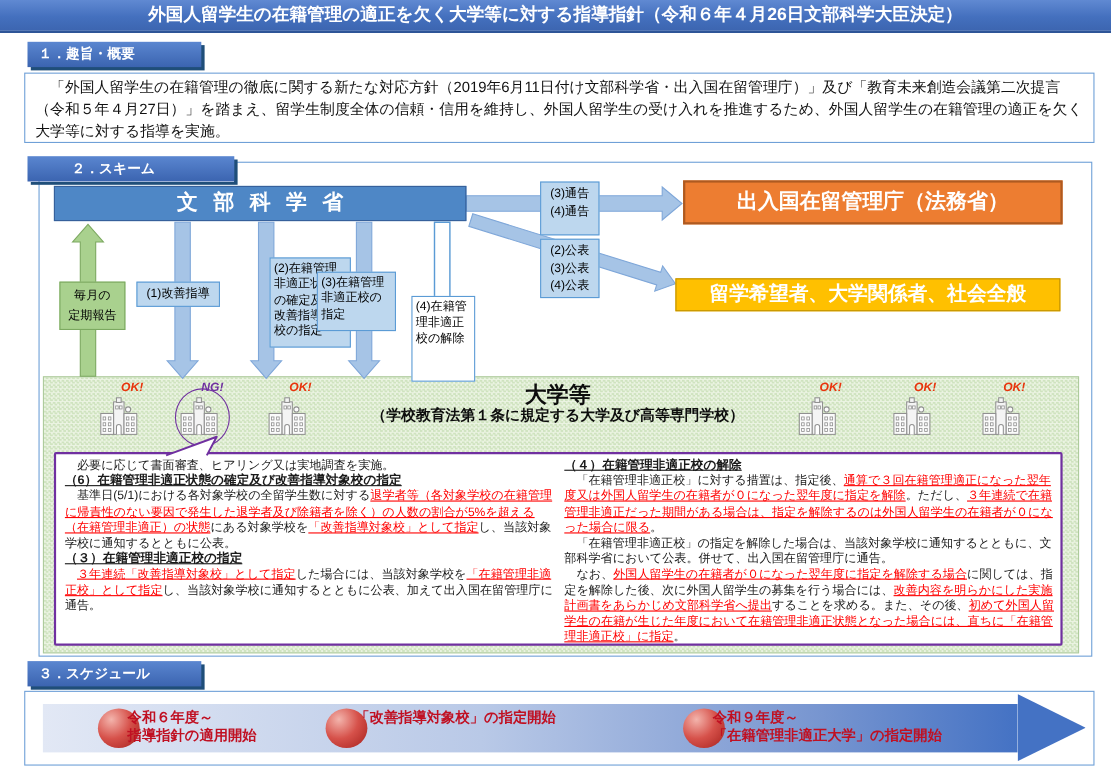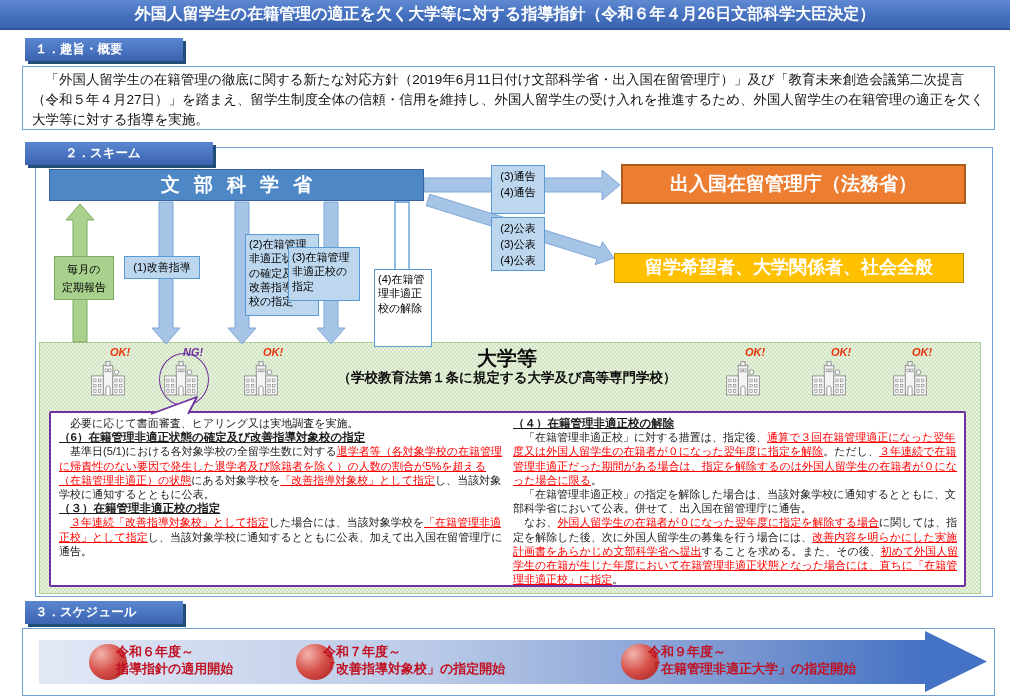--- a/index.html
+++ b/index.html
@@ -356,21 +356,20 @@
     <div class="milestone m1">
       <span class="sphere"></span>
       <div class="mtext">
         <div>令和６年度～</div>
         <div>指導指針の適用開始</div>
       </div>
     </div>
     <div class="milestone m2">
       <span class="sphere"></span>
       <div class="mtext">
-        <div>令和７年度～</div>
         <div>「改善指導対象校」の指定開始</div>
       </div>
     </div>
     <div class="milestone m3">
       <span class="sphere"></span>
       <div class="mtext">
         <div>令和９年度～</div>
         <div>「在籍管理非適正大学」の指定開始</div>
       </div>
     </div>

